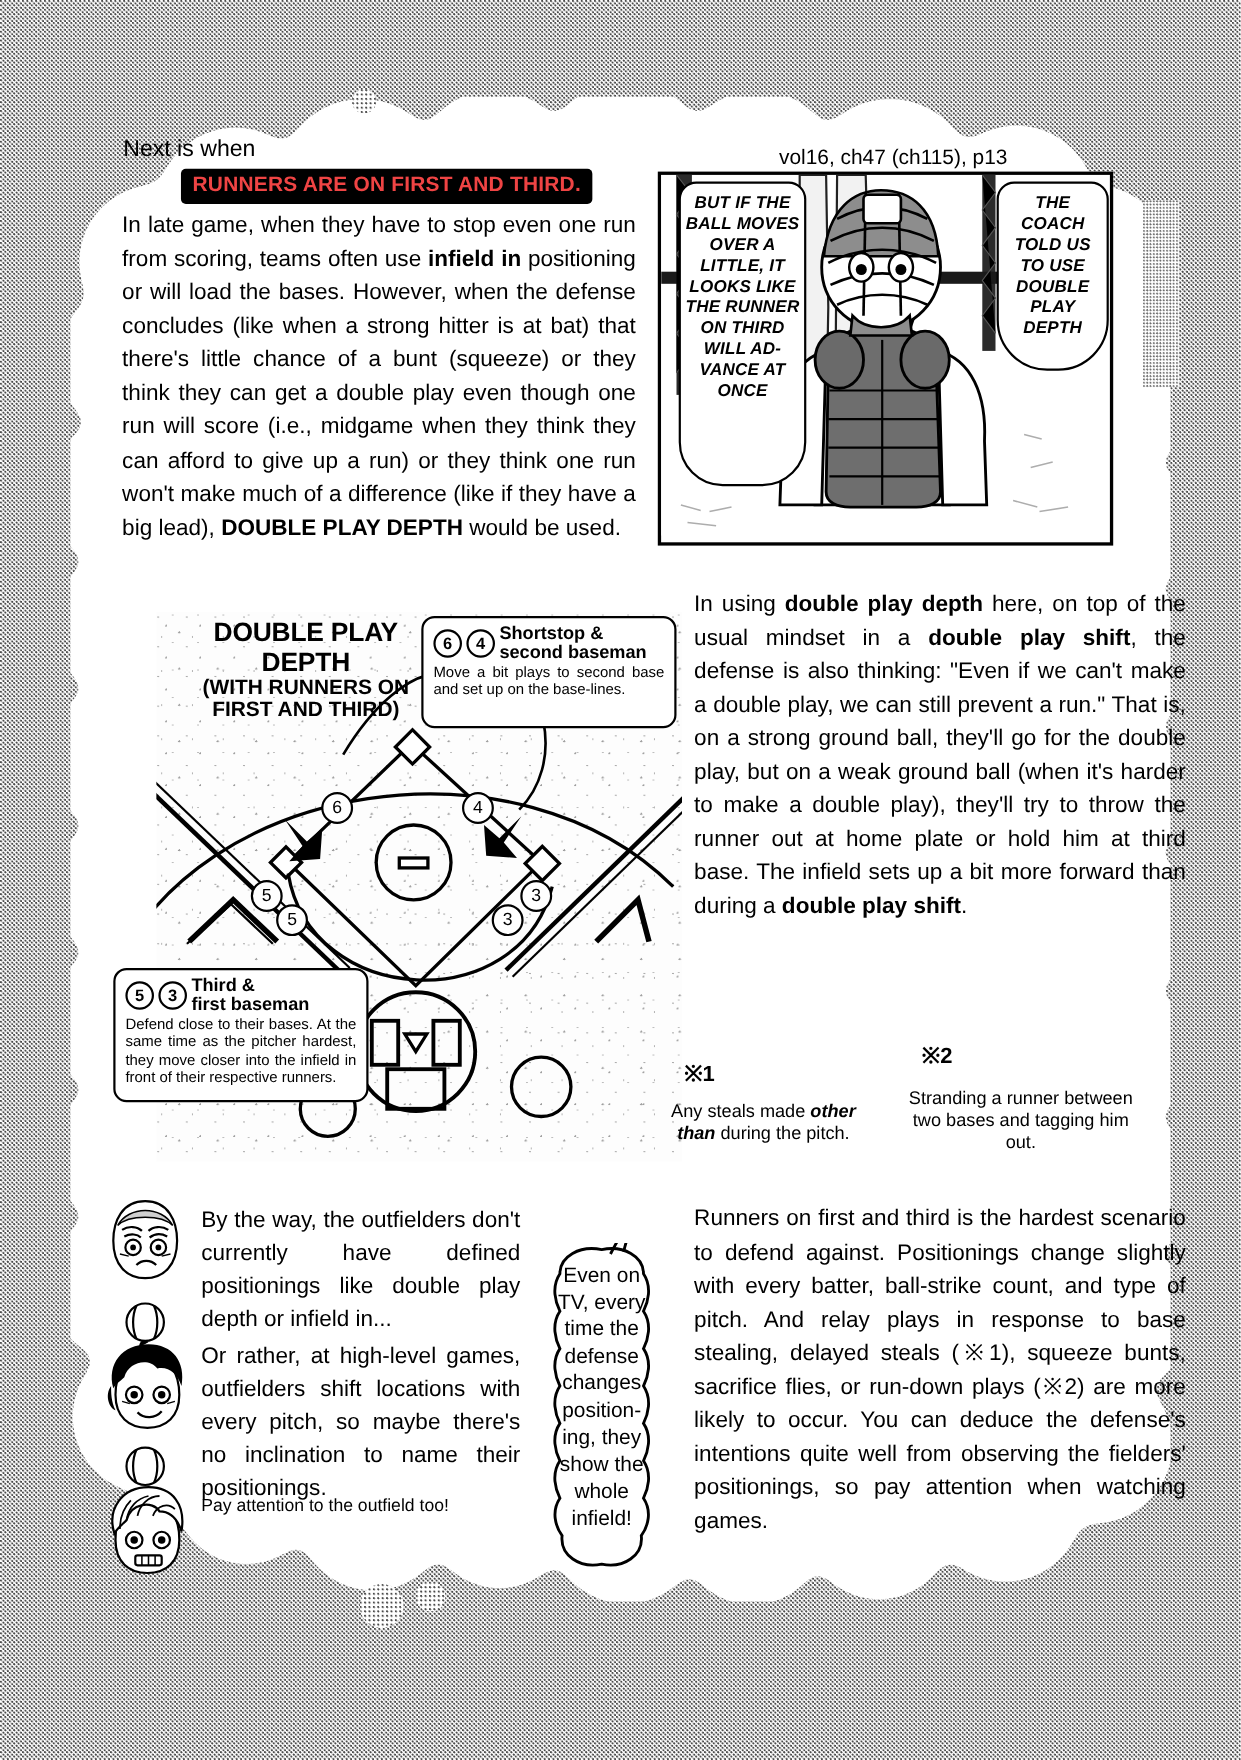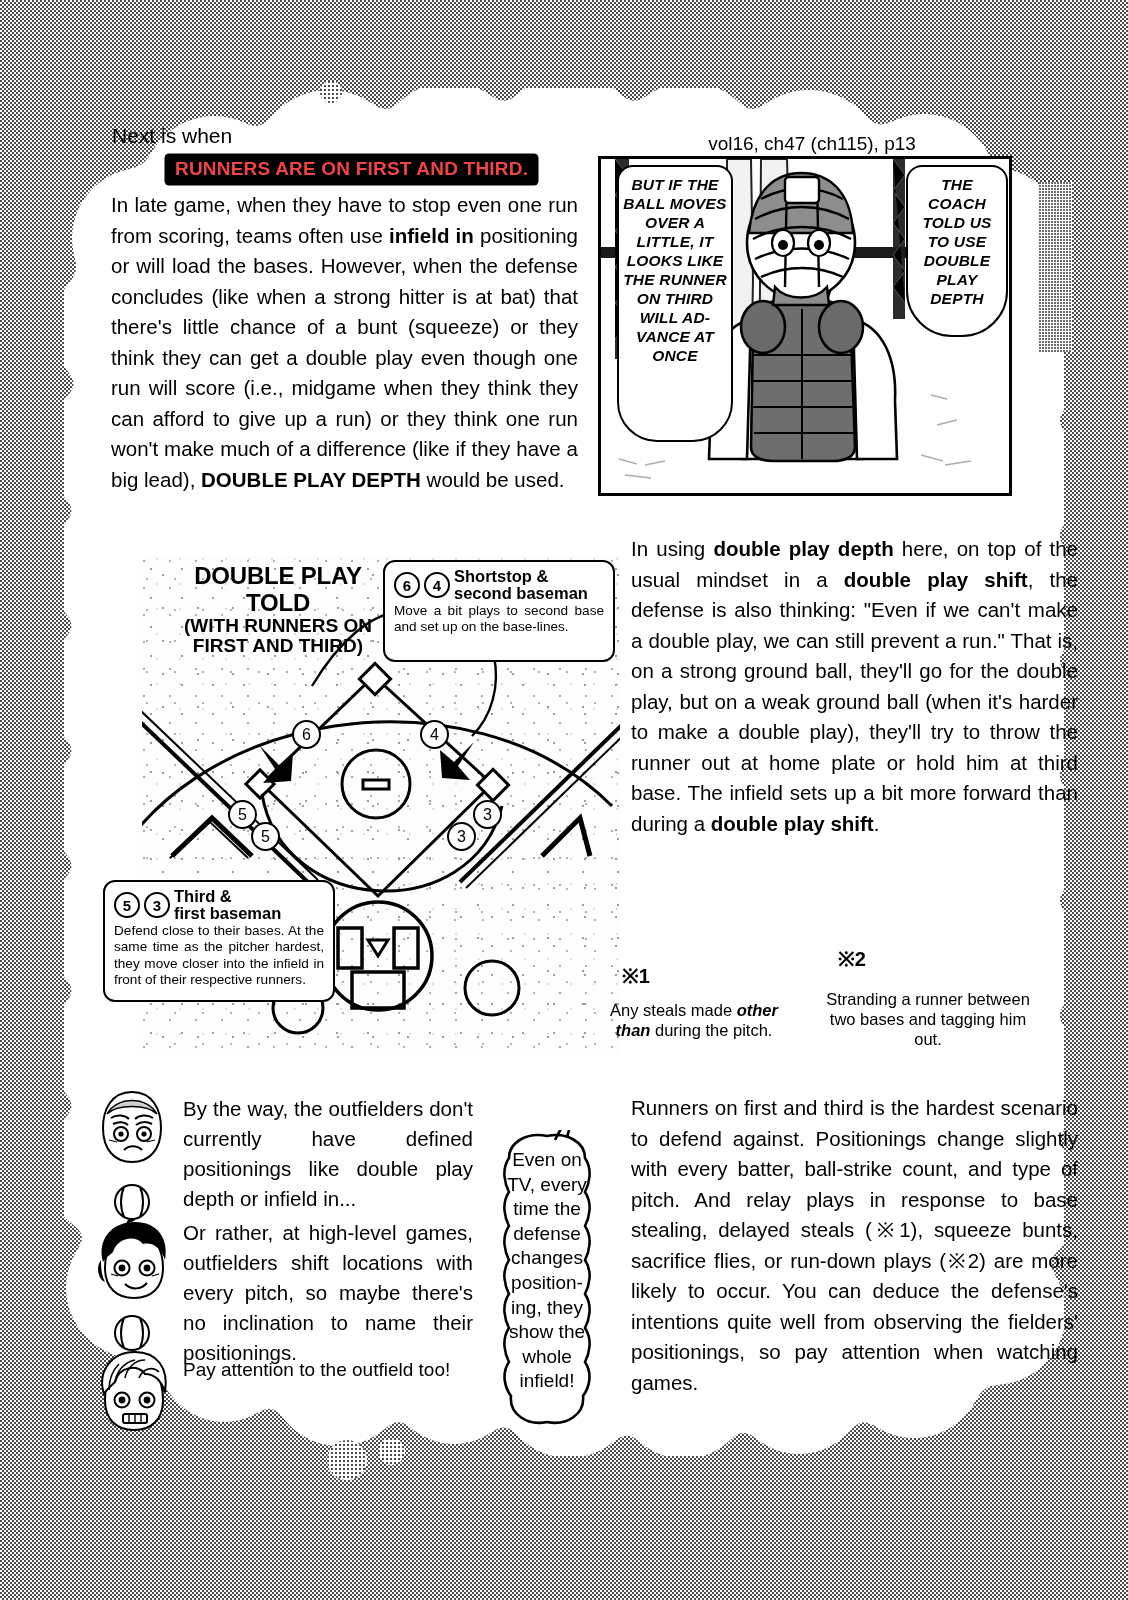--- a/index.html
+++ b/index.html
@@ -168,21 +168,21 @@
   #bl-text1{
     position:absolute;left:183px;top:1094px;width:290px;
     font-size:20.5px;line-height:30px;
   }
   #bl-text2{
     position:absolute;left:183px;top:1218px;width:290px;
     font-size:20.5px;line-height:30px;
   }
   #bl-text3{
     position:absolute;left:183px;top:1355px;width:300px;
-    font-size:19px;line-height:30px;
+    font-size:16px;line-height:30px;
   }
 
   
   #tv-bubble{
     position:absolute;left:497px;top:1130px;width:100px;height:300px;
   }
   #tv-bubble svg{position:absolute;inset:0;}
   #tv-text{
     position:absolute;left:503px;top:1148px;width:88px;
     text-align:center;font-size:19px;line-height:24.6px;color:#000;
@@ -474,21 +474,21 @@
 
       <g fill="none" stroke="#000" stroke-width="2.4">
         <path d="M 170 130 C 200 80 230 62 246 58"></path>
         <path d="M 330 180 C 350 160 358 130 352 100"></path>
       </g>
     </svg>
   </div>
 
   <div id="diagram-title">
     <div class="t1">DOUBLE PLAY</div>
-    <div class="t1">TOLD</div>
+    <div class="t1">DEPTH</div>
     <div class="t2">(WITH RUNNERS ON</div>
     <div class="t2">FIRST AND THIRD)</div>
   </div>
 
   <div class="fm" style="left:292px;top:720px;">6</div>
   <div class="fm" style="left:420px;top:720px;">4</div>
   <div class="fm" style="left:228px;top:800px;">5</div>
   <div class="fm" style="left:251px;top:822px;">5</div>
   <div class="fm" style="left:447px;top:822px;">3</div>
   <div class="fm" style="left:473px;top:800px;">3</div>

